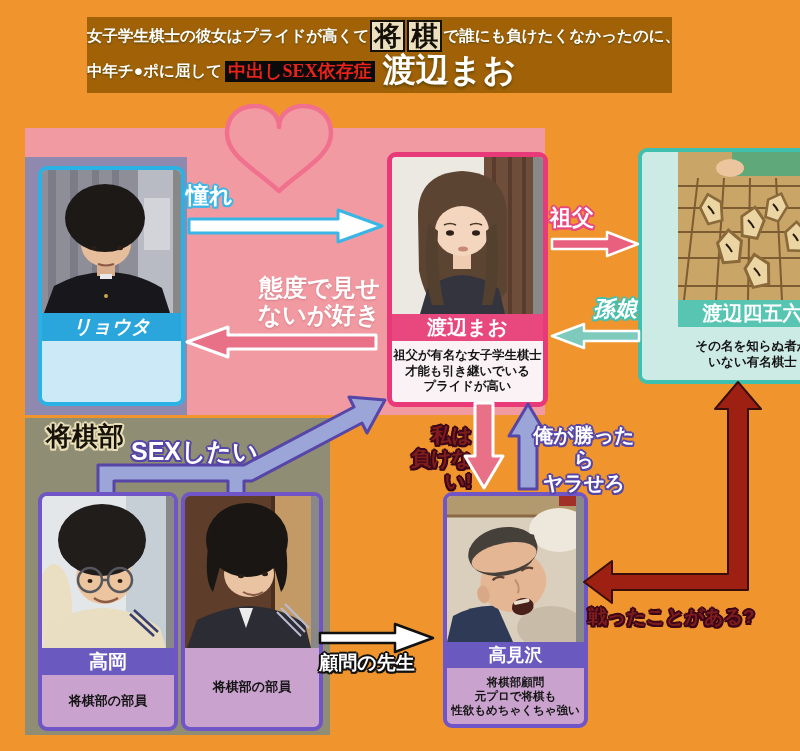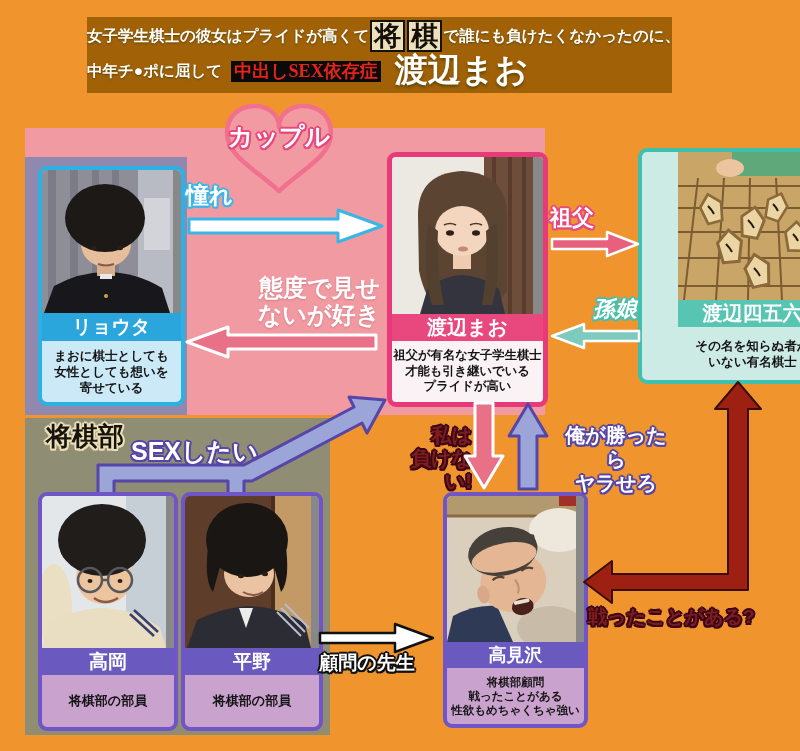--- a/index.html
+++ b/index.html
@@ -11,21 +11,21 @@
   
   .banner{left:87px;top:17px;width:585px;height:76px;background:#a16207;
     display:flex;flex-direction:column;justify-content:center;align-items:flex-start;color:#fff;}
   .b-row{display:flex;align-items:center;justify-content:center;line-height:1.15;
     font-size:15.5px;text-shadow:0 1px 2px rgba(30,40,0,.55);white-space:nowrap;}
   .b-tile{display:inline-block;background:#EDE0BE;color:#141007;border:2px solid #171207;
     font-family:"Liberation Serif","DejaVu Serif",serif;font-size:27px;line-height:1.05;
     padding:0 2px;margin:0 1px;text-shadow:none;}
   .b-hl{display:inline-block;background:#0A0A0A;color:#E8231A;
     font-family:"Liberation Serif","DejaVu Serif",serif;font-size:18px;
-    padding:0 3px;margin:0 9px;text-shadow:none;}
+    padding:0 3px;margin:0 3px;text-shadow:none;}
   .b-name{font-family:"Liberation Serif","DejaVu Serif",serif;font-size:33px;margin-left:5px;
     text-shadow:0 2px 3px rgba(30,40,0,.5);}
 
   
   .box-couple{left:25px;top:128px;width:520px;height:287px;background:#F19AA2;}
   .box-ryouta{left:25px;top:157px;width:162px;height:258px;background:#8F89B0;}
   .box-club{left:25px;top:418px;width:305px;height:317px;background:#8F8D73;}
   .oc-cyan{color:#fff;text-shadow:2px 0 0 #3AB6E6,-2px 0 0 #3AB6E6,0 2px 0 #3AB6E6,0 -2px 0 #3AB6E6,1.5px 1.5px 0 #3AB6E6,-1.5px 1.5px 0 #3AB6E6,1.5px -1.5px 0 #3AB6E6,-1.5px -1.5px 0 #3AB6E6;}
   .oc-pink{color:#fff;text-shadow:2px 0 0 #E8487E,-2px 0 0 #E8487E,0 2px 0 #E8487E,0 -2px 0 #E8487E,1.5px 1.5px 0 #E8487E,-1.5px 1.5px 0 #E8487E,1.5px -1.5px 0 #E8487E,-1.5px -1.5px 0 #E8487E;}
   .oc-teal{color:#fff;text-shadow:2px 0 0 #49BFAD,-2px 0 0 #49BFAD,0 2px 0 #49BFAD,0 -2px 0 #49BFAD,1.5px 1.5px 0 #49BFAD,-1.5px 1.5px 0 #49BFAD,1.5px -1.5px 0 #49BFAD,-1.5px -1.5px 0 #49BFAD;}
@@ -35,21 +35,21 @@
   .oc-cream{color:#17130A;text-shadow:2px 0 0 #EADFB8,-2px 0 0 #EADFB8,0 2px 0 #EADFB8,0 -2px 0 #EADFB8,1.5px 1.5px 0 #EADFB8,-1.5px 1.5px 0 #EADFB8,1.5px -1.5px 0 #EADFB8,-1.5px -1.5px 0 #EADFB8;}
   .plainwhite{color:#fff;text-shadow:0 1px 2px rgba(120,30,40,.25);}
 
   
   .card{position:absolute;border-radius:9px;overflow:hidden;display:flex;flex-direction:column;}
   .card .photo{flex:0 0 auto;overflow:hidden;background:#888;}
   .card .photo svg{display:block;}
   .nameplate{flex:0 0 auto;color:#fff;text-align:center;}
   .desc{flex:1 1 auto;text-align:center;color:#141414;display:flex;align-items:center;justify-content:center;line-height:1.28;}
 
-  .card-ryouta{left:38px;top:166px;width:139px;height:232px;border:4px solid #2BB1E4;background:#CBE9F6;}
+  .card-ryouta{left:38px;top:166px;width:139px;height:232px;border:4px solid #2BB1E4;background:#CBE9F6;font-style:italic;}
   .card-ryouta .photo{height:143px;}
   .card-ryouta .nameplate{height:28px;line-height:28px;background:#2AA6DC;font-size:19px;}
   .card-ryouta .desc{font-size:12.5px;}
 
   .card-mao{left:387px;top:152px;width:151px;height:245px;border:5px solid #E83A78;background:#FBF2F5;}
   .card-mao .photo{height:157px;}
   .card-mao .nameplate{height:27px;line-height:27px;background:#E8487E;font-size:20px;}
   .card-mao .desc{font-size:12.3px;}
 
   .card-shigoro{left:638px;top:148px;width:149px;height:228px;border:4px solid #3FBFAD;background:#CDEBE5;padding-left:36px;}
@@ -91,21 +91,20 @@
     </div>
   </div>
 
   <div class="abs box-couple"></div>
   <div class="abs box-ryouta"></div>
   <div class="abs box-club"></div>
 
   <svg class="abs" style="left:222px;top:103px;" width="114" height="92" viewBox="0 0 114 92">
     <path d="M57,24 C57,10 44,3 33,3 C14,3 5,16 5,30 C5,52 30,64 57,88 C84,64 109,52 109,30 C109,16 100,3 81,3 C70,3 57,10 57,24 Z" fill="#F19AA2" stroke="#F0708E" stroke-width="4.5" stroke-linejoin="round"></path>
   </svg>
-  <div class="lbl oc-pink" style="left:222px;top:120px;width:114px;text-align:center;font-size:25px;">カップル</div>
 
   <div class="lbl oc-cream" style="left:46px;top:419px;font-size:26px;">将棋部</div>
 
   <svg class="abs" style="left:88px;top:393px;" width="312" height="110" viewBox="0 0 312 110">
     <polygon points="10,102 10,72 156,72 266,14 261,4 297,7 279,40 274,30 164,88 156,88 156,102 140,102 140,88 26,88 26,102" fill="#9BA5D8" stroke="#5646A8" stroke-width="3" stroke-linejoin="round"></polygon>
   </svg>
 
   <div class="card card-ryouta">
     <div class="photo">
       <svg width="131" height="143" viewBox="0 0 131 143" preserveAspectRatio="none">
@@ -123,23 +122,20 @@
         <ellipse cx="63" cy="52" rx="39" ry="22" fill="#1C1917"></ellipse>
         <path d="M28,60 Q63,42 99,62 L99,50 Q63,32 28,48 Z" fill="#1C1917"></path>
         <ellipse cx="52" cy="78" rx="3" ry="2.2" fill="#2A1E16"></ellipse>
         <ellipse cx="78" cy="78" rx="3" ry="2.2" fill="#2A1E16"></ellipse>
         <path d="M56,94 Q64,97 72,94" stroke="#8A5A46" stroke-width="2" fill="none"></path>
         <rect x="58" y="104" width="12" height="5" fill="#E8E8EC"></rect>
         <circle cx="64" cy="126" r="2" fill="#C8A84A"></circle>
       </svg>
     </div>
     <div class="nameplate">リョウタ</div>
-    <div class="desc preline">まおに棋士としても
-女性としても想いを
-寄せている</div>
   </div>
 
   <div class="card card-mao">
     <div class="photo">
       <svg width="141" height="157" viewBox="0 0 141 157" preserveAspectRatio="none">
         <rect width="141" height="157" fill="#ECE8E2"></rect>
         <rect x="92" width="49" height="157" fill="#6E4E3A"></rect>
         <rect x="100" width="4" height="157" fill="#5A3C2C"></rect>
           <rect x="116" width="4" height="157" fill="#5A3C2C"></rect>
           <rect x="130" width="4" height="157" fill="#5A3C2C"></rect>
@@ -237,21 +233,20 @@
         <ellipse cx="64" cy="78" rx="25" ry="23" fill="#EAC4A2"></ellipse>
         <ellipse cx="62" cy="44" rx="41" ry="37" fill="#1A1614"></ellipse>
         <ellipse cx="62" cy="52" rx="39" ry="25" fill="#1A1614"></ellipse>
         <path d="M24,44 Q18,84 28,96 L38,60 Z" fill="#1A1614"></path>
         <path d="M100,44 Q106,84 96,96 L86,60 Z" fill="#1A1614"></path>
         <ellipse cx="56" cy="80" rx="3" ry="2.2" fill="#2A1E16"></ellipse>
         <ellipse cx="80" cy="78" rx="3" ry="2.2" fill="#2A1E16"></ellipse>
         <path d="M58,96 Q68,102 78,96" stroke="#8A5A46" stroke-width="2" fill="none"></path>
       </svg>
     </div>
-    <div class="nameplate">平野</div>
     <div class="desc">将棋部の部員</div>
   </div>
 
   <div class="card card-takamizawa">
     <div class="photo">
       <svg width="129" height="146" viewBox="0 0 129 146" preserveAspectRatio="none">
         <rect width="129" height="146" fill="#DACFBC"></rect>
         <rect width="129" height="20" fill="#B39A6E"></rect>
         <line x1="0" y1="20" x2="129" y2="20" stroke="#8A6A44" stroke-width="3"></line>
         <ellipse cx="112" cy="34" rx="30" ry="22" fill="#EEE8DC"></ellipse>
@@ -267,21 +262,21 @@
           <path d="M46,80 Q52,76 58,80" stroke="#5A4030" stroke-width="2.2" fill="none"></path>
           <path d="M76,77 Q82,73 88,77" stroke="#5A4030" stroke-width="2.2" fill="none"></path>
           <path d="M68,84 Q72,92 68,98" stroke="#C09070" stroke-width="2" fill="none"></path>
           <ellipse cx="70" cy="112" rx="11" ry="8.5" fill="#4A201A"></ellipse>
           <rect x="62" y="105" width="16" height="4" rx="2" fill="#E8E0D0"></rect>
         </g>
       </svg>
     </div>
     <div class="nameplate">高見沢</div>
     <div class="desc preline">将棋部顧問
-戦ったことがある
+元プロで将棋も
 性欲もめちゃくちゃ強い</div>
   </div>
 
   <div class="lbl oc-cyan" style="left:186px;top:180px;font-size:23px;">憧れ</div>
   <svg class="abs" style="left:186px;top:206px;" width="200" height="40" viewBox="0 0 200 40">
     <polygon points="3,13 152,13 152,4 196,20 152,36 152,27 3,27" fill="#fff" stroke="#3AB6E6" stroke-width="3" stroke-linejoin="round"></polygon>
   </svg>
 
   <div class="lbl plainwhite" style="left:235px;top:274px;width:145px;text-align:right;font-size:24px;line-height:27px;">態度で見せ
 ないが好き</div>
@@ -303,21 +298,21 @@
 
   <div class="lbl oc-crimson" style="left:388px;top:424px;width:84px;text-align:right;font-size:20px;line-height:23px;">私は
 負けない!</div>
   <svg class="abs" style="left:462px;top:400px;" width="44" height="92" viewBox="0 0 44 92">
     <polygon points="13,3 31,3 31,56 41,56 22,88 3,56 13,56" fill="#E87188" stroke="#fff" stroke-width="3" stroke-linejoin="round"></polygon>
   </svg>
 
   <svg class="abs" style="left:506px;top:400px;" width="44" height="92" viewBox="0 0 44 92">
     <polygon points="13,89 13,36 3,36 22,4 41,36 31,36 31,89" fill="#9BA5D8" stroke="#5646A8" stroke-width="3" stroke-linejoin="round"></polygon>
   </svg>
-  <div class="lbl oc-purple" style="left:556px;top:423px;width:120px;text-align:center;font-size:20px;line-height:24px;">俺が勝ったら
+  <div class="lbl oc-purple" style="left:524px;top:423px;width:120px;text-align:center;font-size:20px;line-height:24px;">俺が勝ったら
 ヤラせろ</div>
 
   <svg class="abs" style="left:317px;top:620px;" width="120" height="36" viewBox="0 0 120 36">
     <polygon points="3,13 78,13 78,4 116,18 78,32 78,23 3,23" fill="#fff" stroke="#111" stroke-width="2.5" stroke-linejoin="round"></polygon>
   </svg>
   <div class="lbl oc-black" style="left:307px;top:650px;width:120px;text-align:center;font-size:19px;">顧問の先生</div>
 
   <svg class="abs" style="left:577px;top:378px;" width="190" height="232" viewBox="0 0 190 232">
     <polygon points="161,4 184,31 171,31 171,212 35,212 35,225 7,204 35,183 35,196 151,196 151,31 138,31" fill="#9E2012" stroke="#3A0E08" stroke-width="2" stroke-linejoin="round"></polygon>
   </svg>

